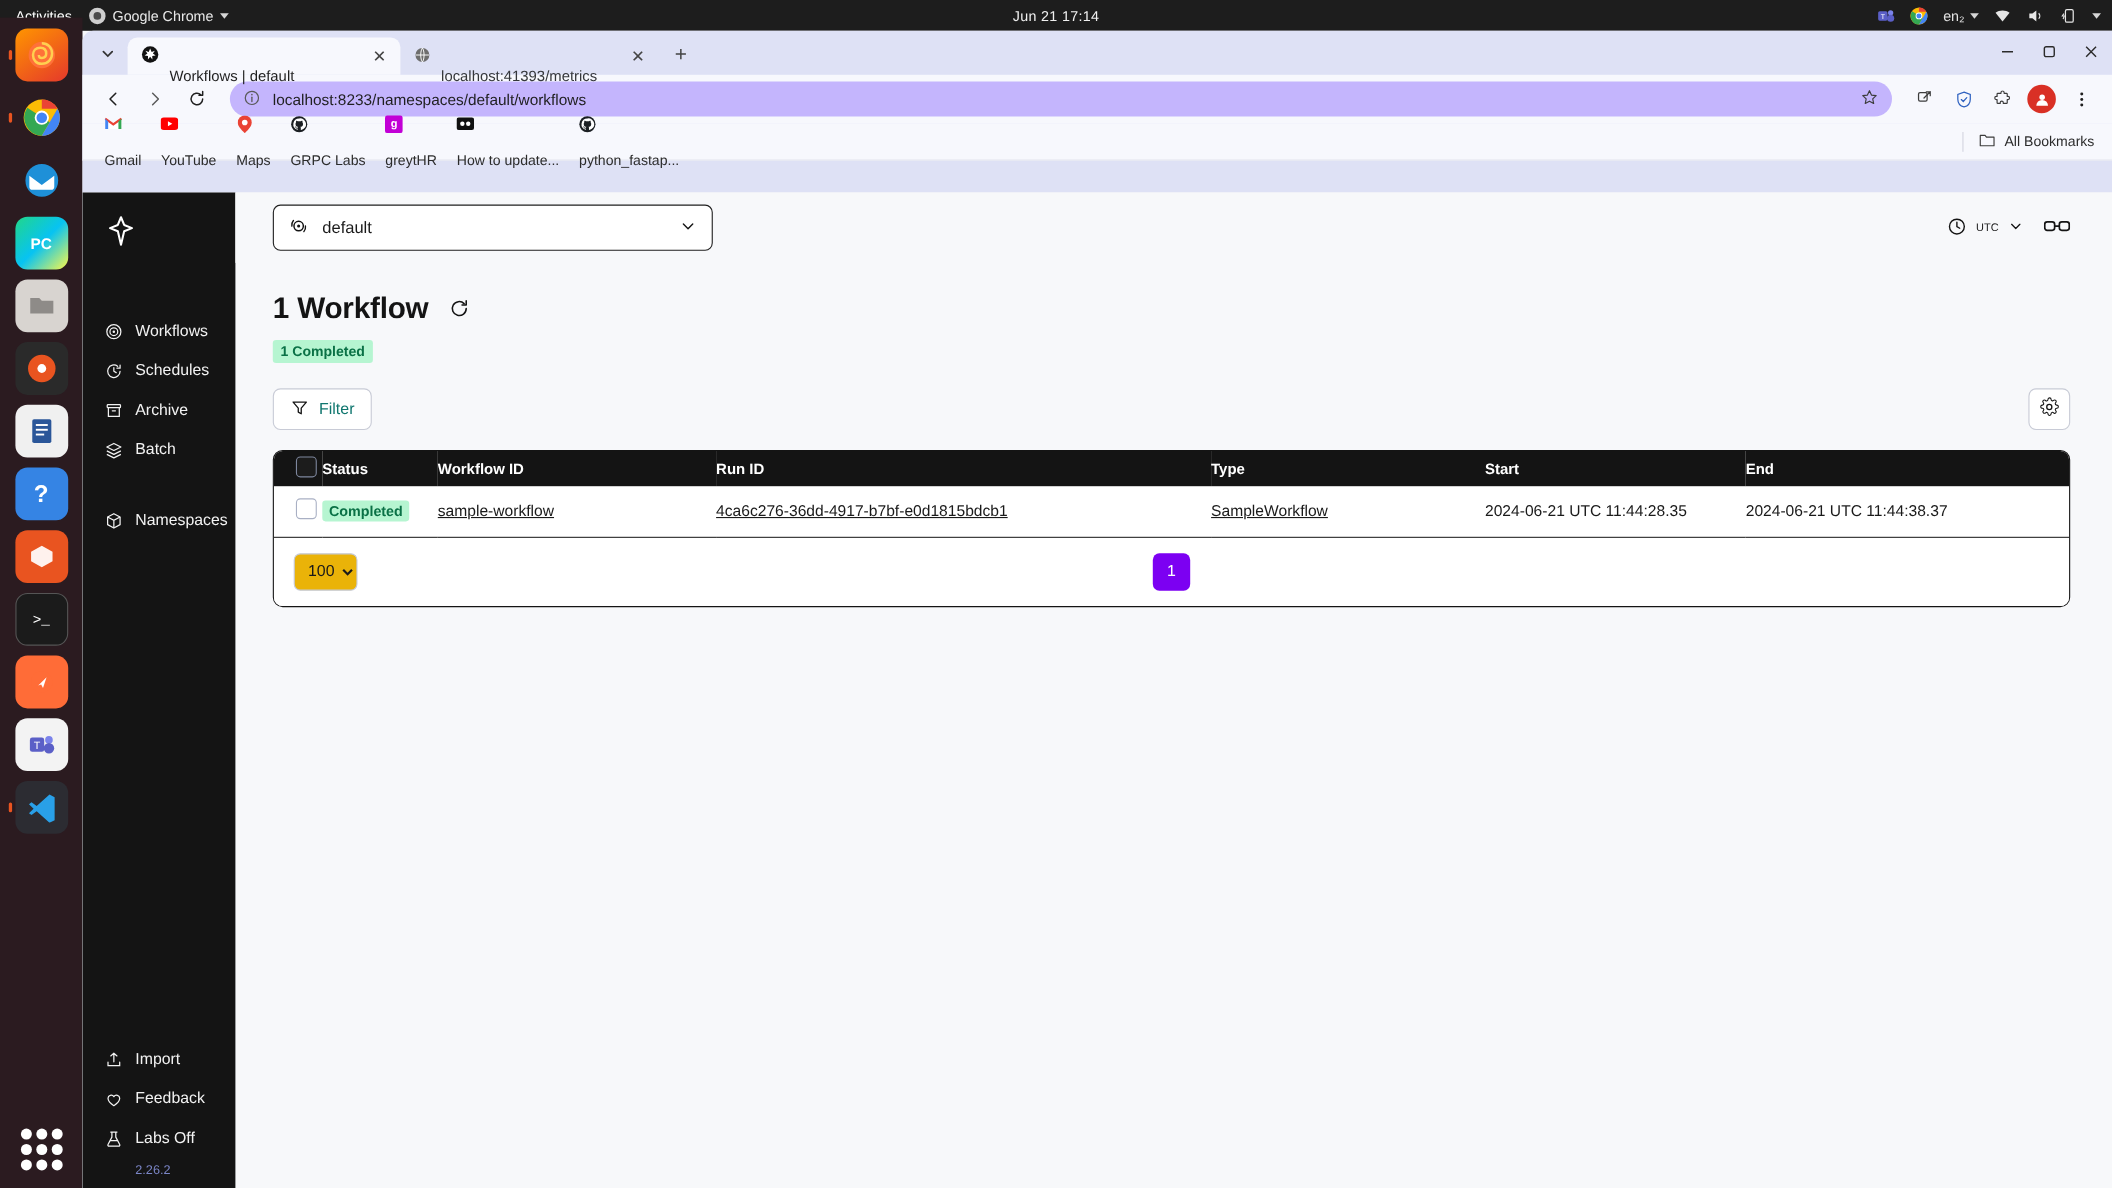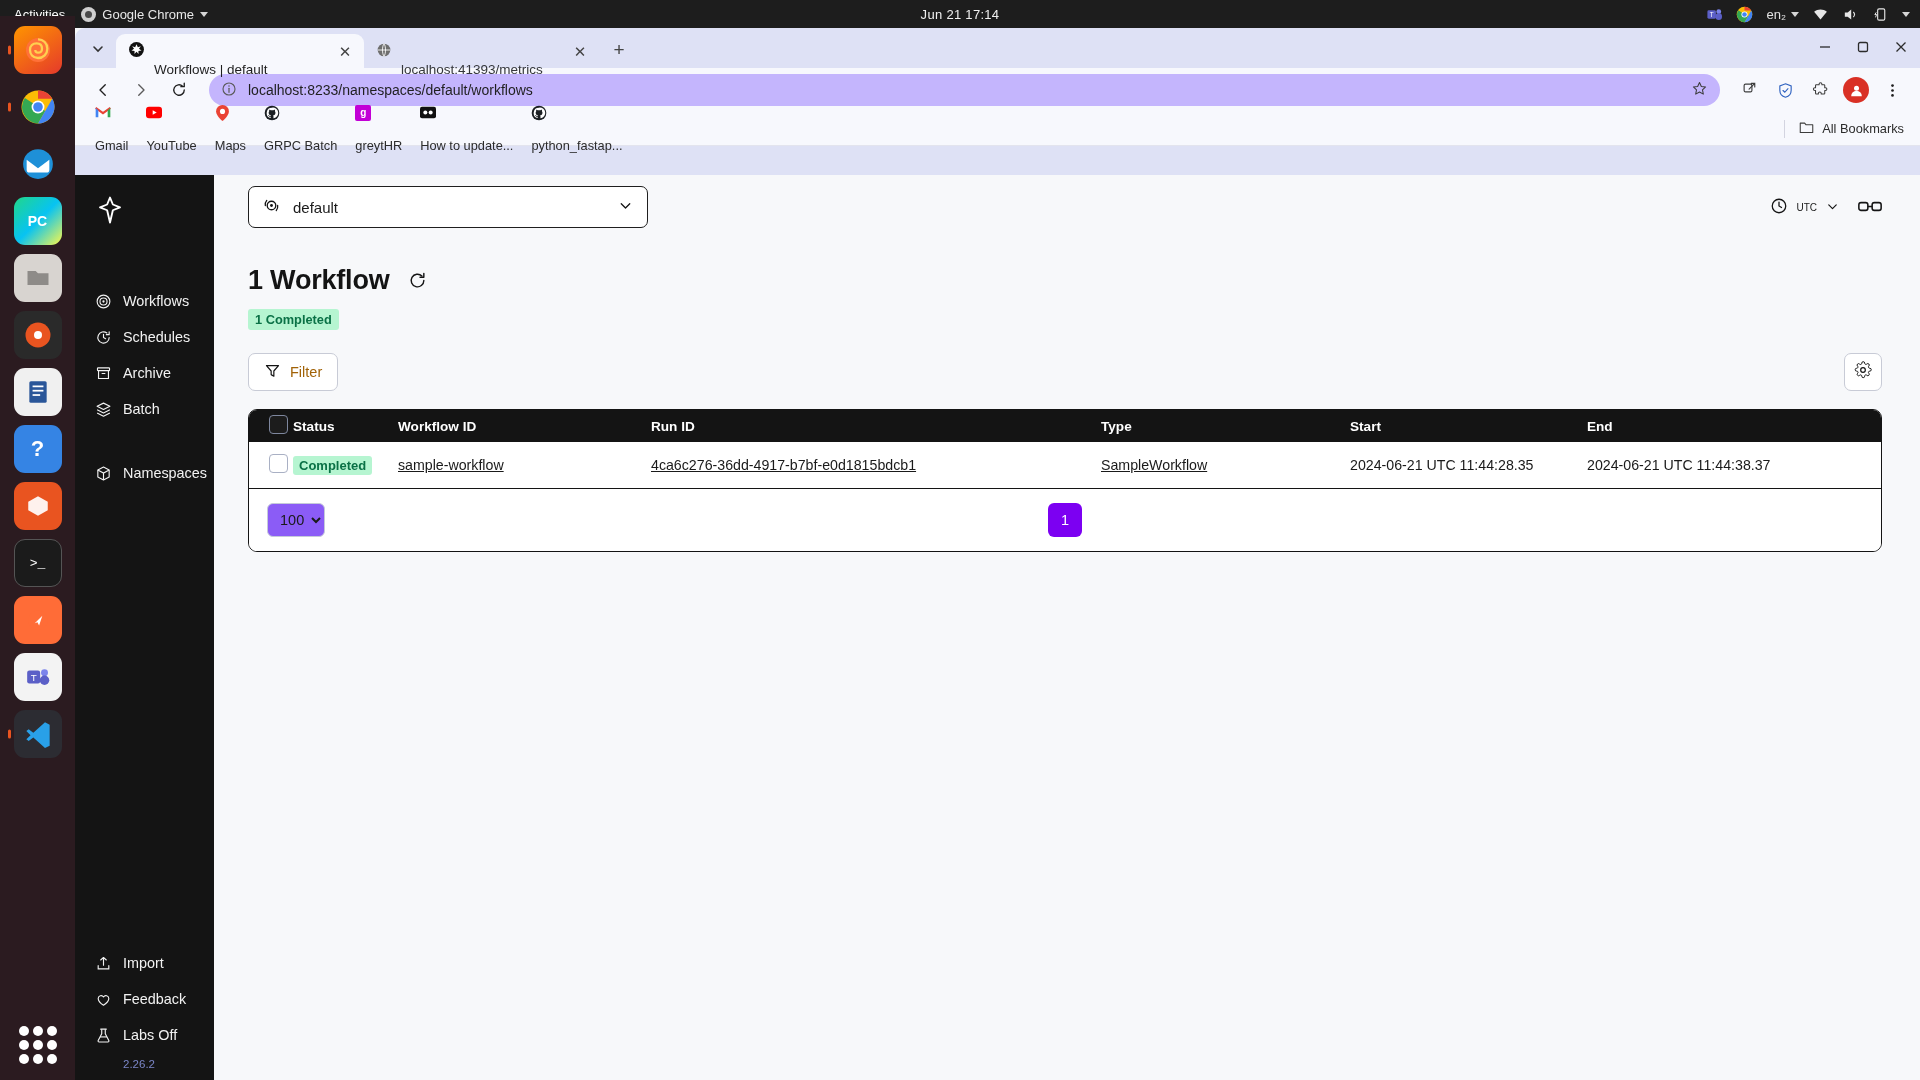--- a/index.html
+++ b/index.html
@@ -195,21 +195,21 @@
     display: inline-block; margin-top: 13px;
     background: #b6f5d1; color: #0a7146;
     font-size: 12.8px; font-weight: 600;
     padding: 3px 7px; border-radius: 3px;
   }
 
   #filter-row { display: flex; align-items: center; margin-top: 23px; }
   #filter-btn {
     height: 38px; border: 1px solid #c8cbd6; border-radius: 7px;
     background: #fff; display: flex; align-items: center;
-    gap: 9px; padding: 0 15px; font-size: 14.5px; color: #a16207;
+    gap: 9px; padding: 0 15px; font-size: 14.5px; color: #0f766e;
   }
   #table-settings-btn {
     margin-left: auto; width: 38px; height: 38px;
     border: 1px solid #c8cbd6; border-radius: 7px; background: #fff;
     display: flex; align-items: center; justify-content: center;
   }
 
   
   #table-wrap {
     margin-top: 18px; border: 1px solid #141414;
@@ -239,21 +239,21 @@
     font-size: 13px; font-weight: 600;
     padding: 2px 6px; border-radius: 3px;
   }
   .lnk { color: #1a1a1a; text-decoration: underline; }
   #table-footer {
     height: 62px; display: flex; align-items: center;
     padding: 0 18px; background: #fff; position: relative;
   }
   #page-size {
     width: 58px; height: 34px; border: 1px solid #c5cad9;
-    border-radius: 6px; background: #8b5cf6; font-size: 14.5px;
+    border-radius: 6px; background: #eab308; font-size: 14.5px;
     color: #1a1a1a; padding-left: 8px;
     font-family: "Liberation Sans", sans-serif;
   }
   #pager {
     position: absolute; left: 50%; transform: translateX(-50%);
     display: flex; align-items: center; gap: 6px;
   }
   .page-num {
     width: 34px; height: 34px; border-radius: 6px;
     background: #7c00f2; color: #fff; font-size: 14.5px;
@@ -577,21 +577,21 @@
       </span>
       <span>Maps</span>
     </div>
     <div class="bm">
       <span class="fav">
         <svg width="16" height="16" viewBox="0 0 24 24">
             <circle cx="12" cy="12" r="11" fill="#1b1f23"></circle>
             <path d="M12 4a8 8 0 00-2.5 15.6c.4.1.5-.2.5-.4v-1.4c-2.2.5-2.7-1-2.7-1-.4-1-.9-1.2-.9-1.2-.7-.5.1-.5.1-.5.8.1 1.2.8 1.2.8.7 1.2 1.9.9 2.4.7.1-.5.3-.9.5-1.1-1.8-.2-3.6-.9-3.6-4 0-.9.3-1.6.8-2.2 0-.2-.3-1 .1-2.1 0 0 .7-.2 2.2.8a7.5 7.5 0 014 0c1.5-1 2.2-.8 2.2-.8.4 1.1.1 1.9.1 2.1.5.6.8 1.3.8 2.2 0 3.1-1.8 3.8-3.6 4 .3.3.6.8.6 1.6v2.3c0 .2.1.5.5.4A8 8 0 0012 4z" fill="#fff"></path>
           </svg>
       </span>
-      <span>GRPC Batch</span>
+      <span>GRPC Labs</span>
     </div>
     <div class="bm">
       <span class="fav" style="background:#c200d6;color:#fff;font-weight:700;font-size:10px;">g</span>
       <span>greytHR</span>
     </div>
     <div class="bm">
       <span class="fav">
         <svg width="16" height="13" viewBox="0 0 24 17">
             <rect width="24" height="17" rx="3" fill="#111"></rect>
             <circle cx="8" cy="8.5" r="3" fill="#fff"></circle>

